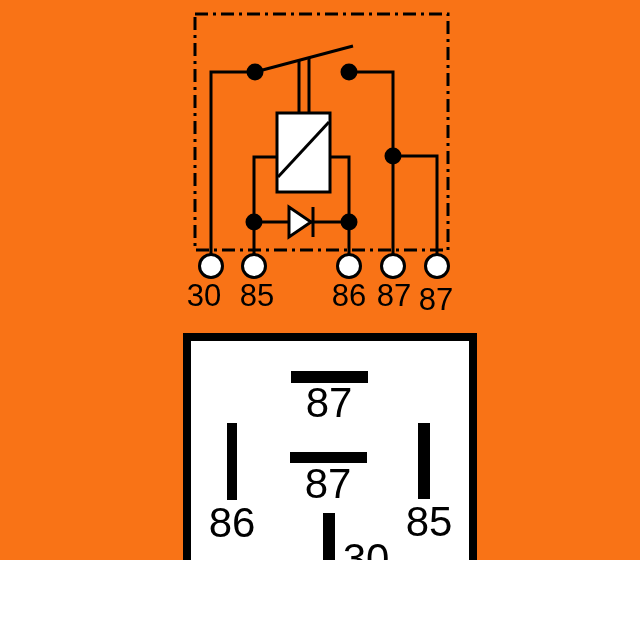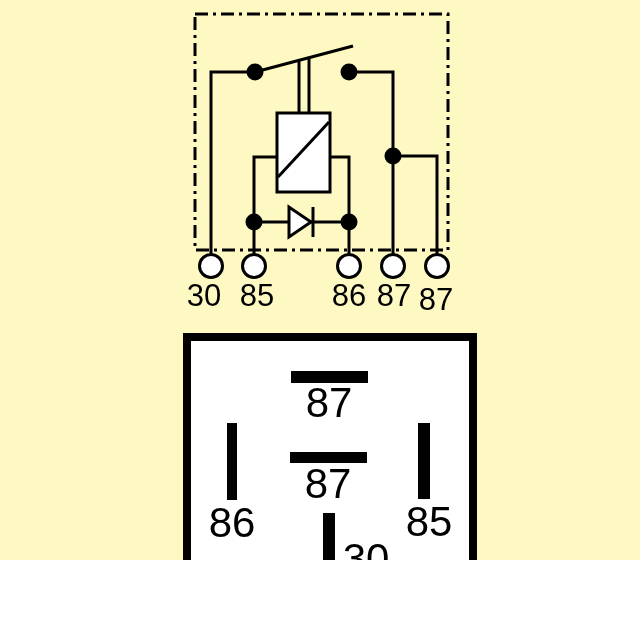--- a/index.html
+++ b/index.html
@@ -7,21 +7,21 @@
     padding: 0;
     width: 640px;
     height: 640px;
     background: #ffffff;
     font-family: "Liberation Sans", sans-serif;
   }
   #stage {
     position: relative;
     width: 640px;
     height: 560px;
-    background: #fef9c3;
+    background: #f97316;
     overflow: hidden;
   }
   svg { display: block; }
   .wire {
     fill: none;
     stroke: #000000;
     stroke-width: 3;
   }
   .boundary {
     fill: none;

